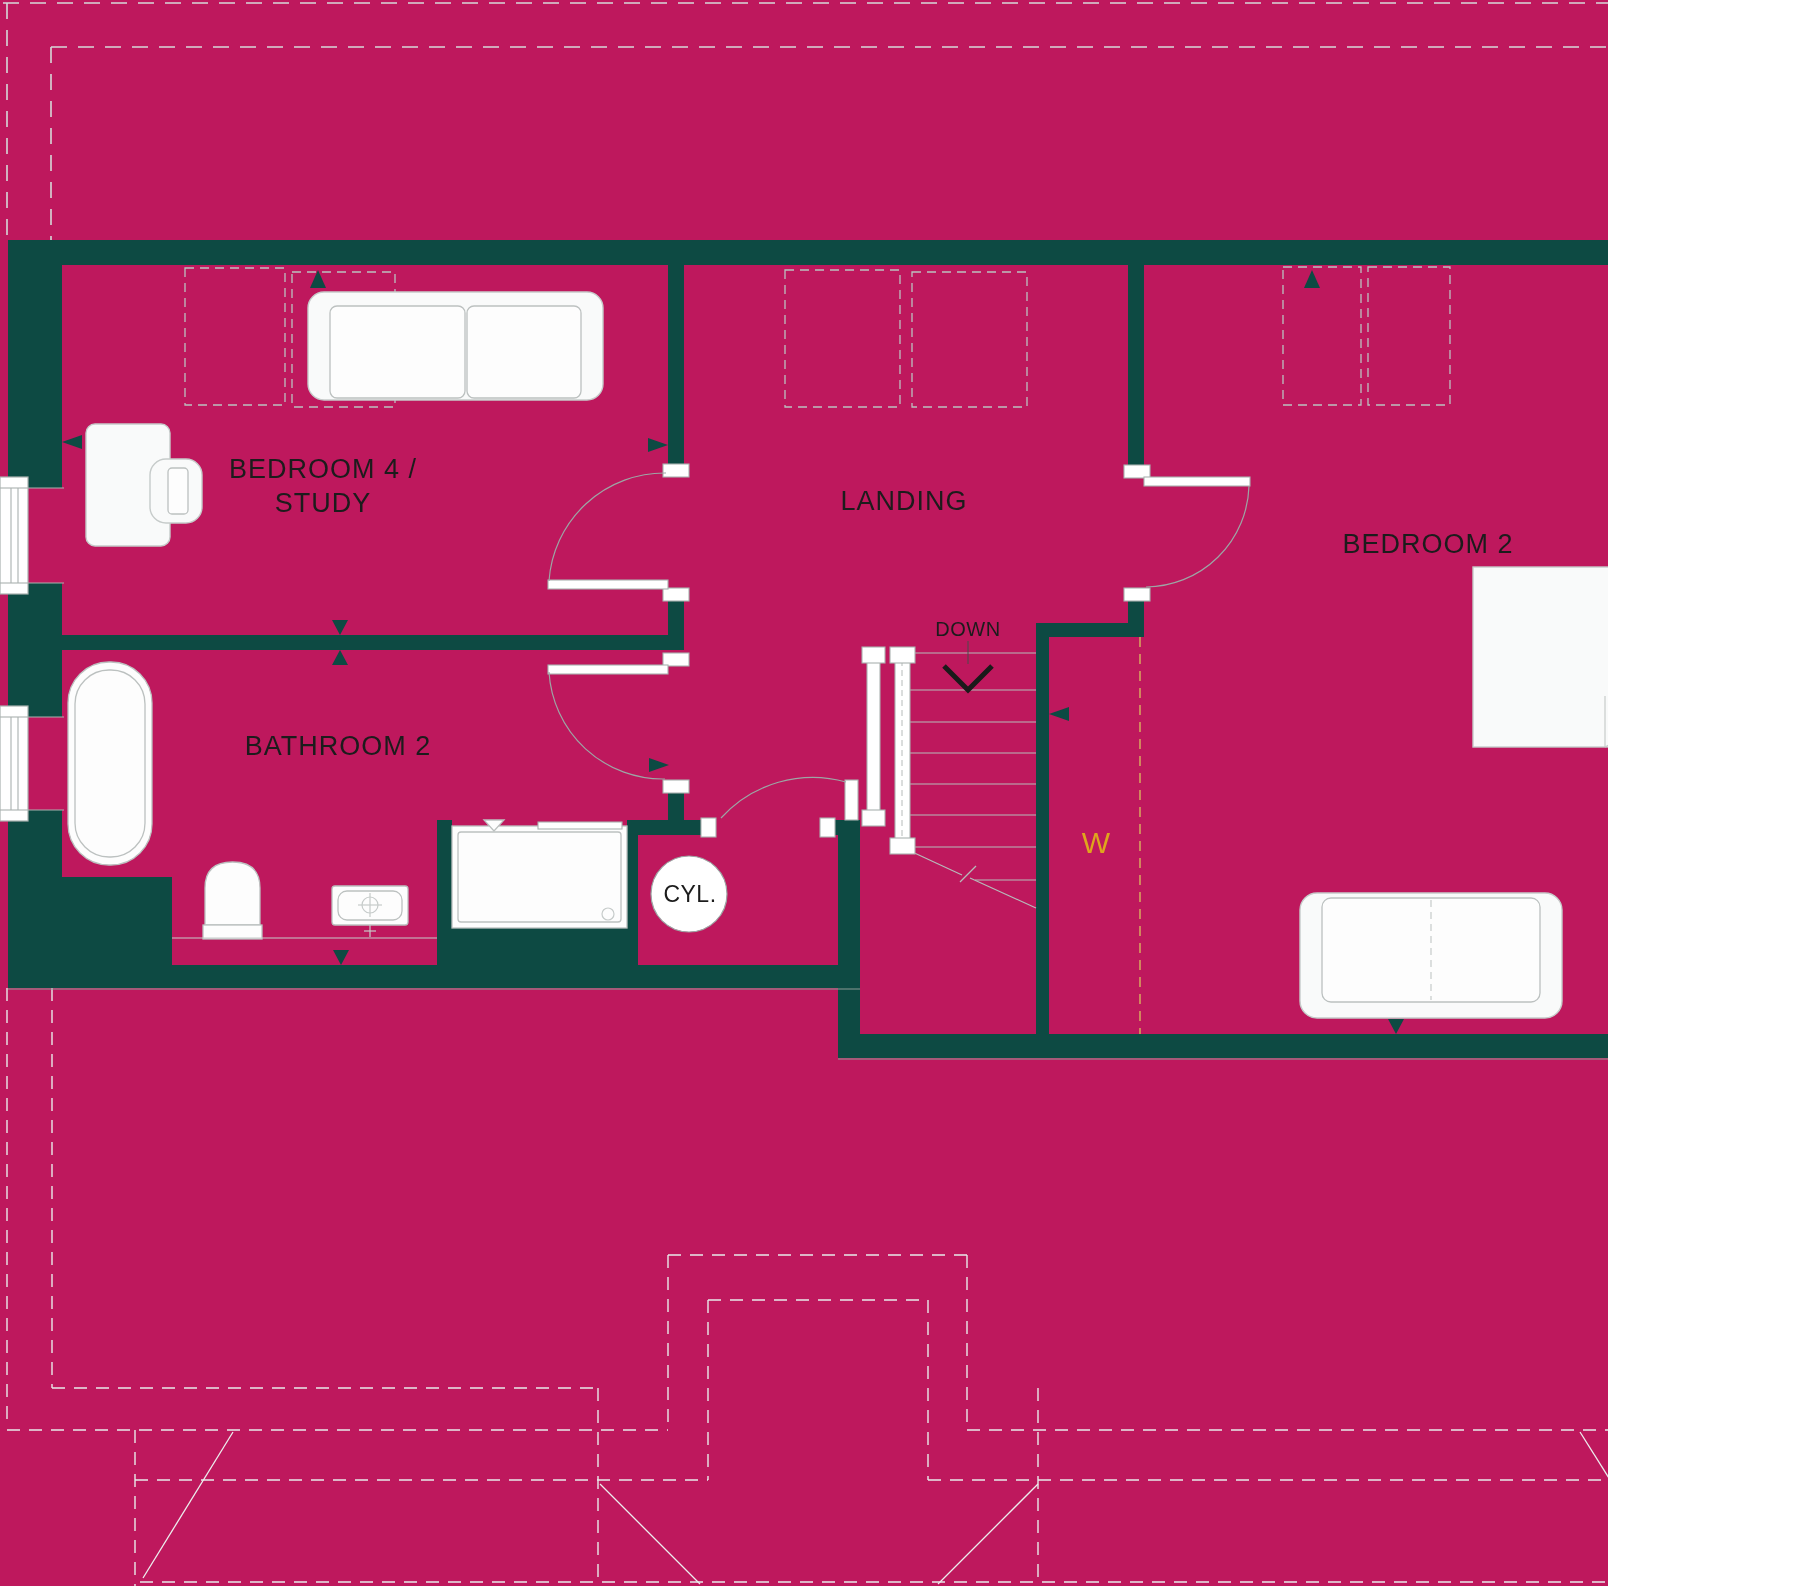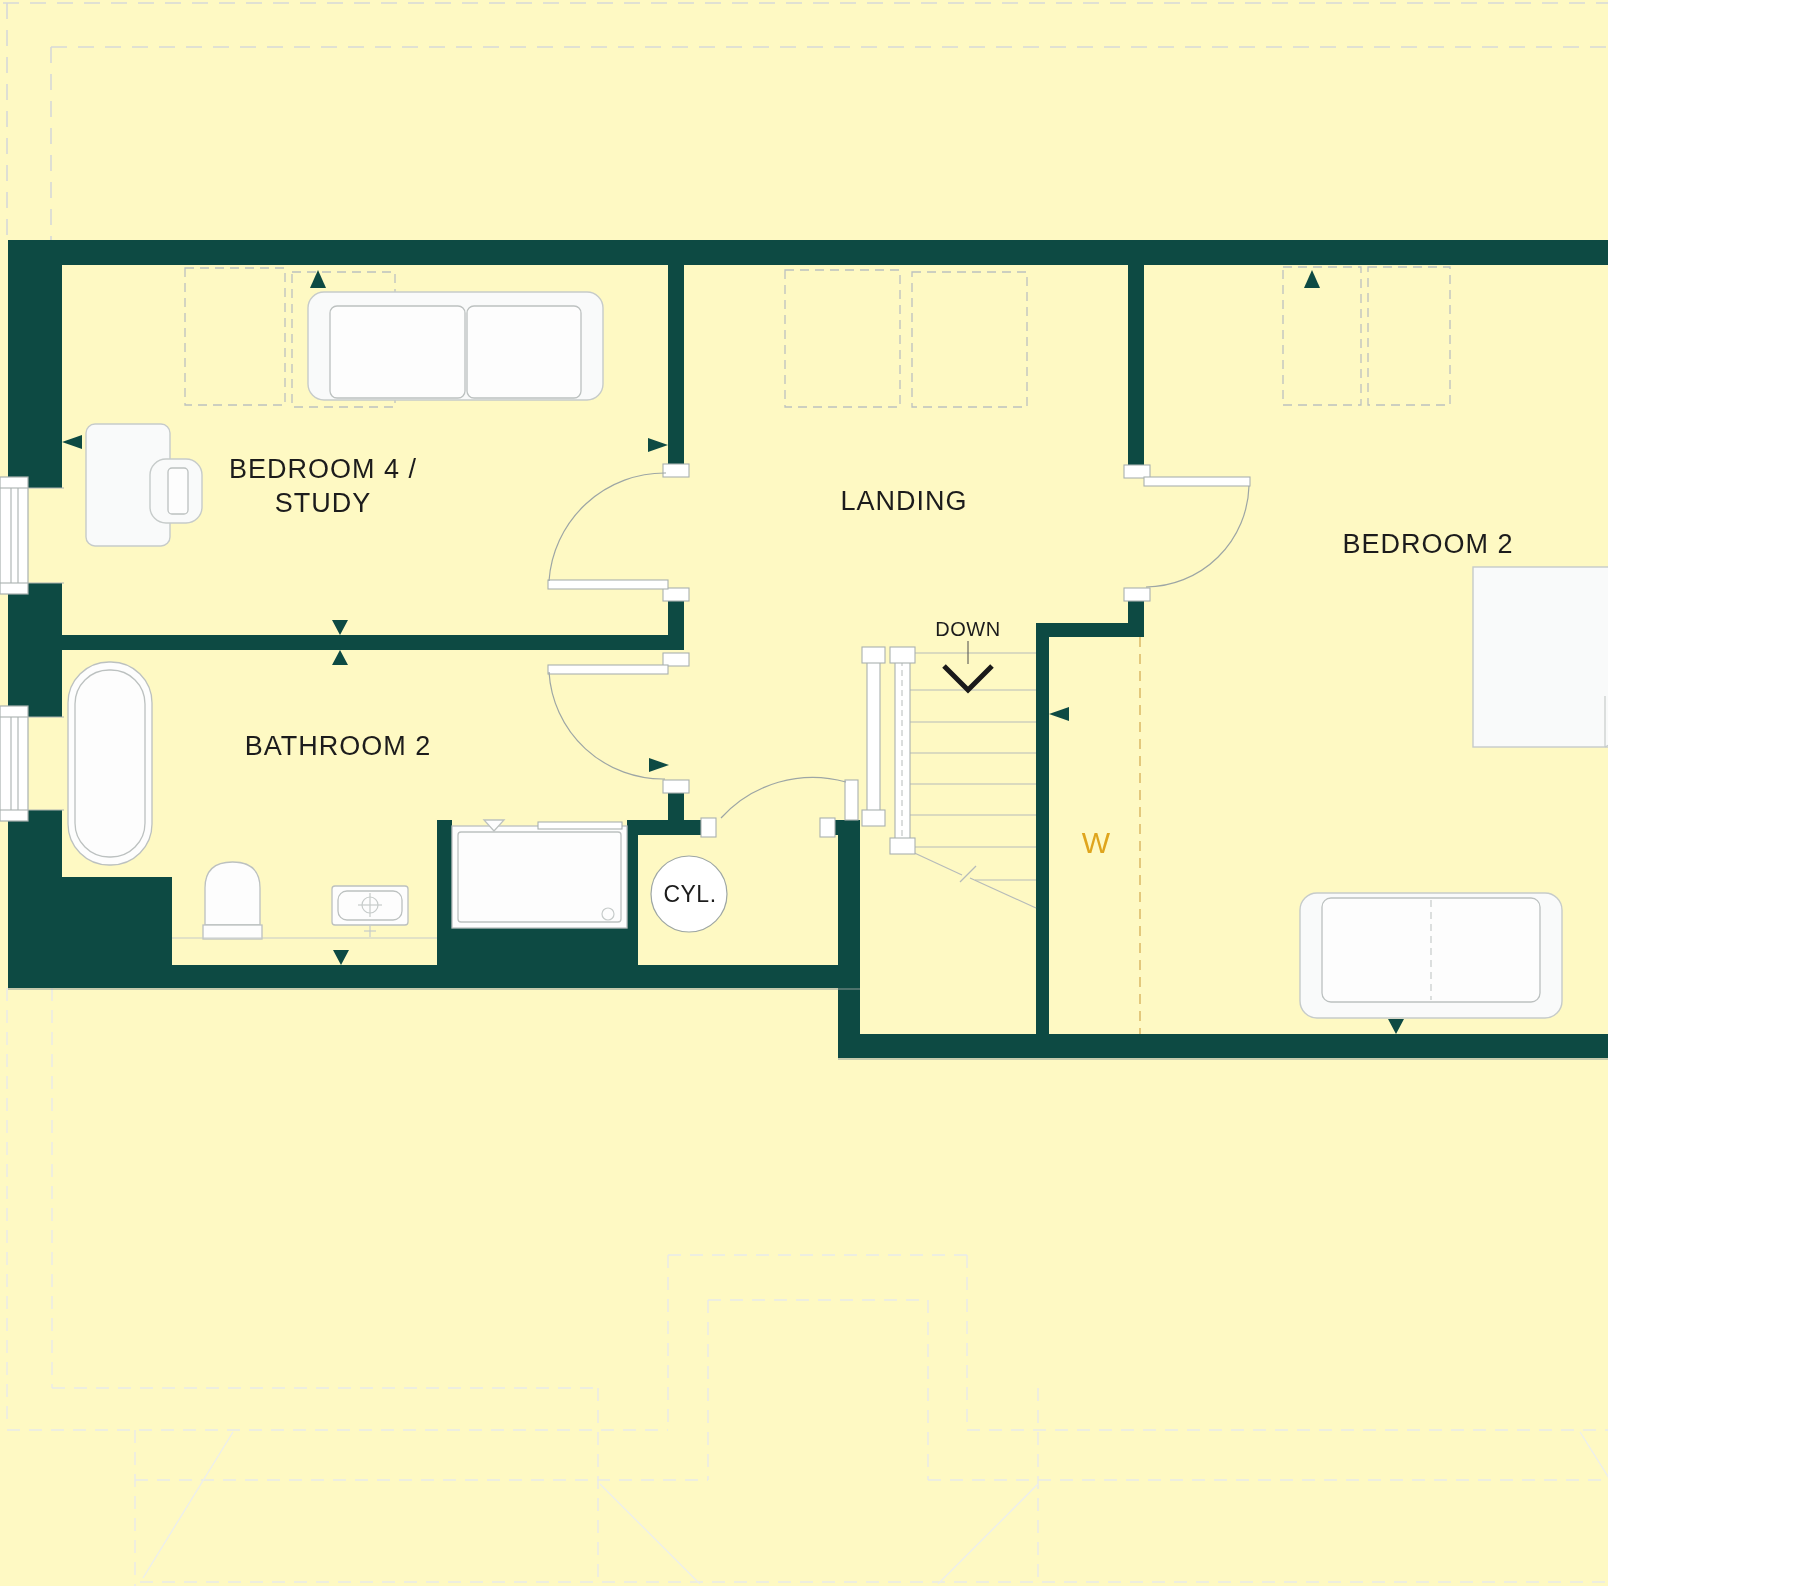--- a/index.html
+++ b/index.html
@@ -1,16 +1,16 @@
 <!DOCTYPE html>
 <html style="--wall: #0d4a43; --ink: #1c1c1c; --wardrobe: #dfa51d; --wardrobe-dash: #d8b45f; --furniture-stroke: #c6cbca; --outline-dash: #d6d9d9;"><head>
 <meta charset="utf-8">
 <style>
   html,body{margin:0;padding:0;background:#ffffff;}
-  .stage{position:relative;width:1608px;height:1586px;background:#fef9c3;overflow:hidden;
+  .stage{position:relative;width:1608px;height:1586px;background:#be185d;overflow:hidden;
          font-family:"Liberation Sans", sans-serif;}
   svg{display:block}
   .wall{fill:var(--wall,#0d4a43);}
   .wall-edge{stroke:#8e9a96;stroke-width:1;fill:none;}
   .marker{fill:var(--wall,#0d4a43);}
   .furn{fill:#f9fafa;stroke:#c6cbca;stroke-width:1.4;}
   .furnw{fill:#fdfdfd;stroke:#bcc1c0;stroke-width:1.3;}
   .furn-line{stroke:#c6cbca;stroke-width:1.2;fill:none;}
   .dashed-furn{fill:none;stroke:#bcc1c0;stroke-width:1.3;stroke-dasharray:9 6;}
   .dash-cushion{stroke:#c6cbca;stroke-width:1.2;stroke-dasharray:7 5;fill:none;}

